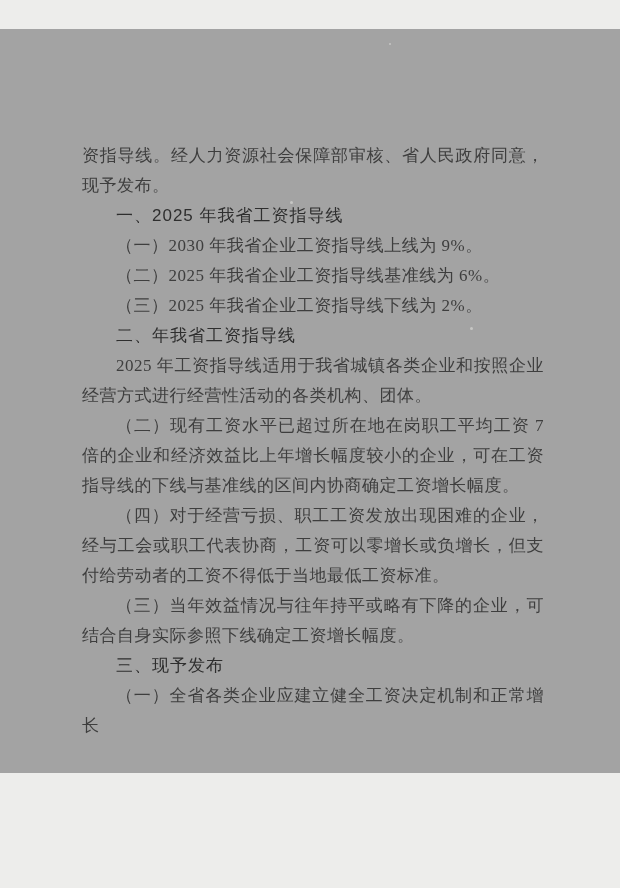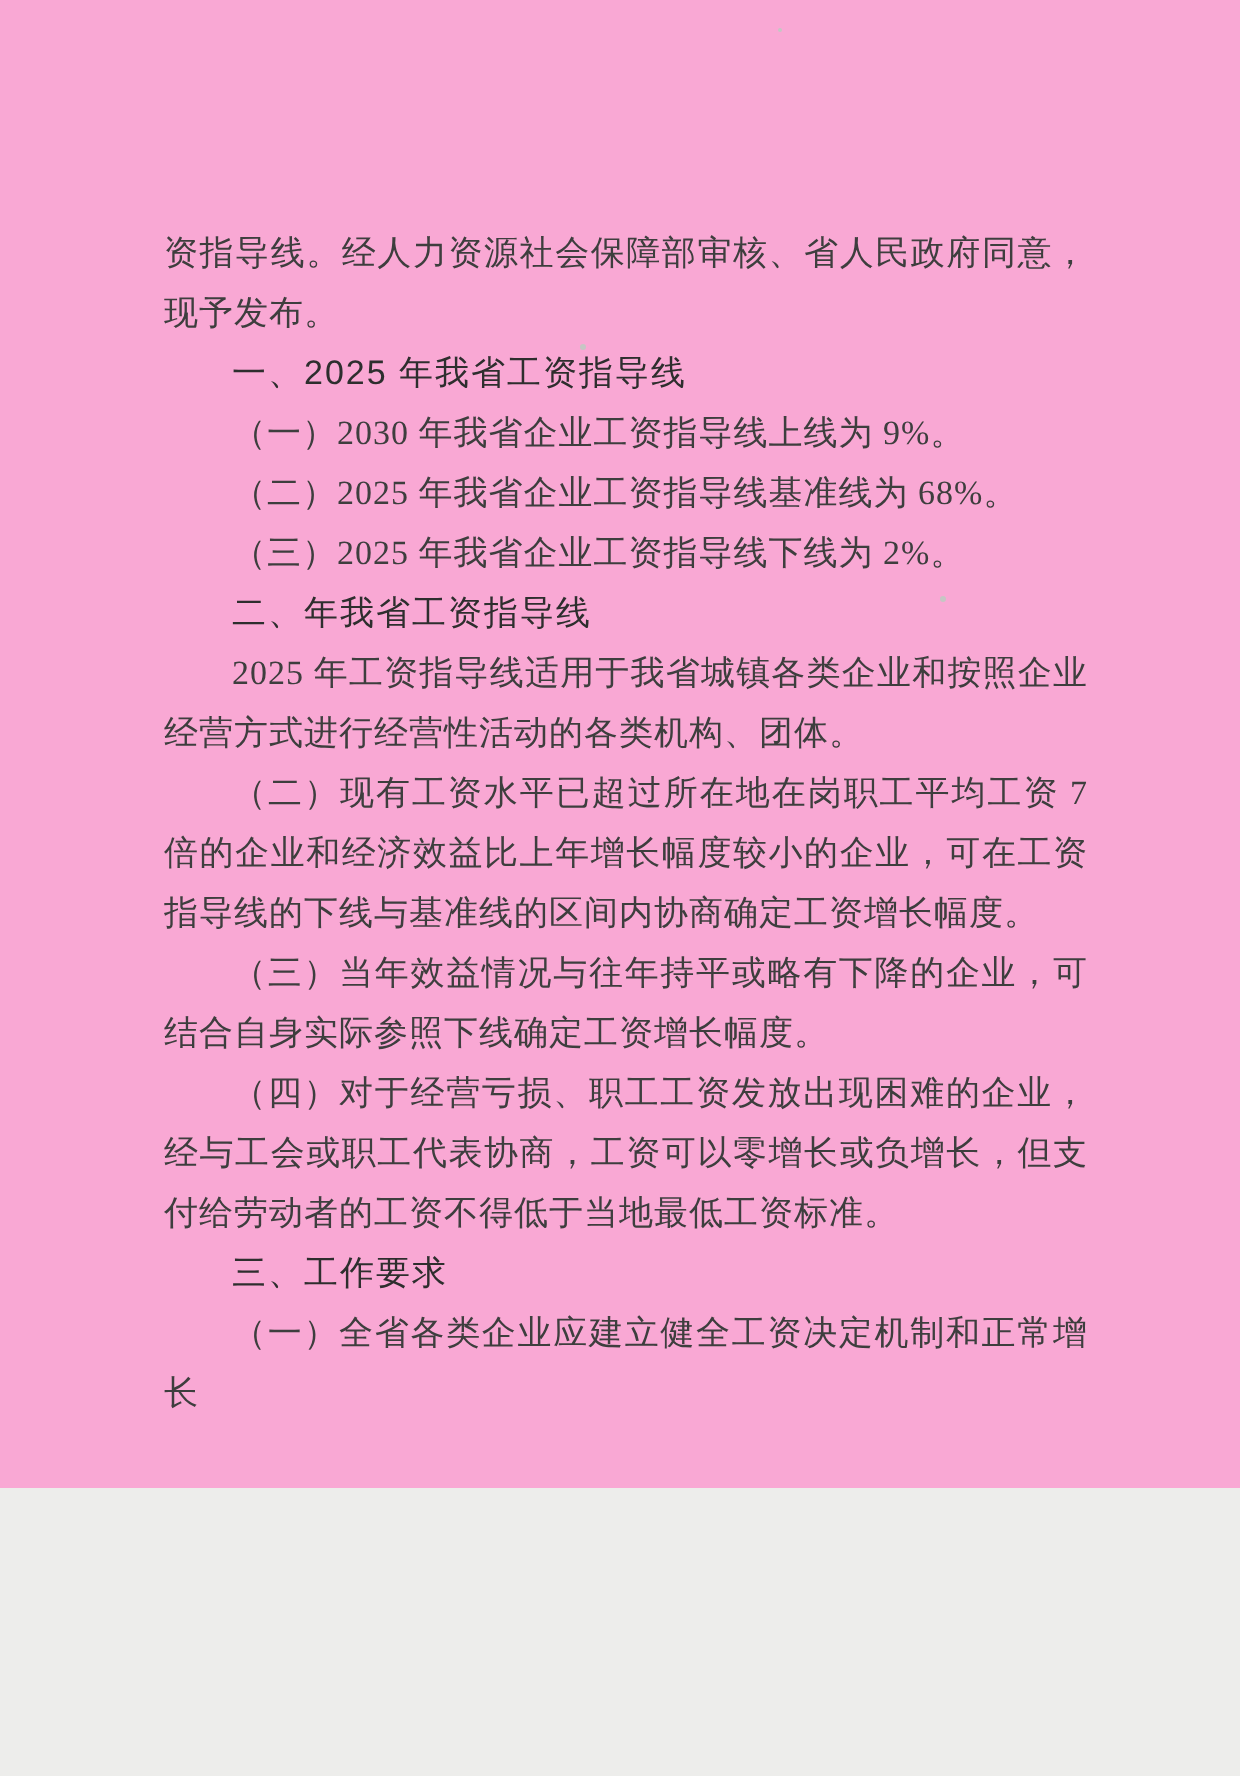--- a/index.html
+++ b/index.html
@@ -7,22 +7,23 @@
   body {
     width: 620px;
     height: 888px;
     background: #ededeb;
     font-family: "Liberation Serif", serif;
   }
   .page {
     position: relative;
     width: 620px;
     height: 744px;
-    background: #f9a8d4;
+    background: #a3a3a3;
     overflow: hidden;
+    margin-top: 29px;
   }
   .content {
     position: absolute;
     left: 82px;
     top: 112px;
     width: 462px;
   }
   .content p {
     margin: 0;
     font-size: 17px;
@@ -59,28 +60,28 @@
   .speck.s4 { left: 389px; top: 14px;  width: 2px; height: 2px; }
 </style>
 </head>
 <body>
 
 <div class="page">
   <div class="content">
       <p class="">资指导线。经人力资源社会保障部审核、省人民政府同意，现予发布。</p>
       <p class="heading indent">一、2025 年我省工资指导线</p>
       <p class="indent">（一）2030 年我省企业工资指导线上线为 9%。</p>
-      <p class="indent">（二）2025 年我省企业工资指导线基准线为 68%。</p>
+      <p class="indent">（二）2025 年我省企业工资指导线基准线为 6%。</p>
       <p class="indent">（三）2025 年我省企业工资指导线下线为 2%。</p>
       <p class="heading indent">二、年我省工资指导线</p>
       <p class="indent">2025 年工资指导线适用于我省城镇各类企业和按照企业经营方式进行经营性活动的各类机构、团体。</p>
       <p class="indent">（二）现有工资水平已超过所在地在岗职工平均工资 7 倍的企业和经济效益比上年增长幅度较小的企业，可在工资指导线的下线与基准线的区间内协商确定工资增长幅度。</p>
+      <p class="indent">（四）对于经营亏损、职工工资发放出现困难的企业，经与工会或职工代表协商，工资可以零增长或负增长，但支付给劳动者的工资不得低于当地最低工资标准。</p>
       <p class="indent">（三）当年效益情况与往年持平或略有下降的企业，可结合自身实际参照下线确定工资增长幅度。</p>
-      <p class="indent">（四）对于经营亏损、职工工资发放出现困难的企业，经与工会或职工代表协商，工资可以零增长或负增长，但支付给劳动者的工资不得低于当地最低工资标准。</p>
-      <p class="heading indent">三、工作要求</p>
+      <p class="heading indent">三、现予发布</p>
       <p class="indent">（一）全省各类企业应建立健全工资决定机制和正常增长</p>
     </div>
   <div class="footer">— 2 —</div>
   <span class="speck s1"></span>
   <span class="speck s2"></span>
   <span class="speck s3"></span>
   <span class="speck s4"></span>
 </div>
 
 </body></html>

